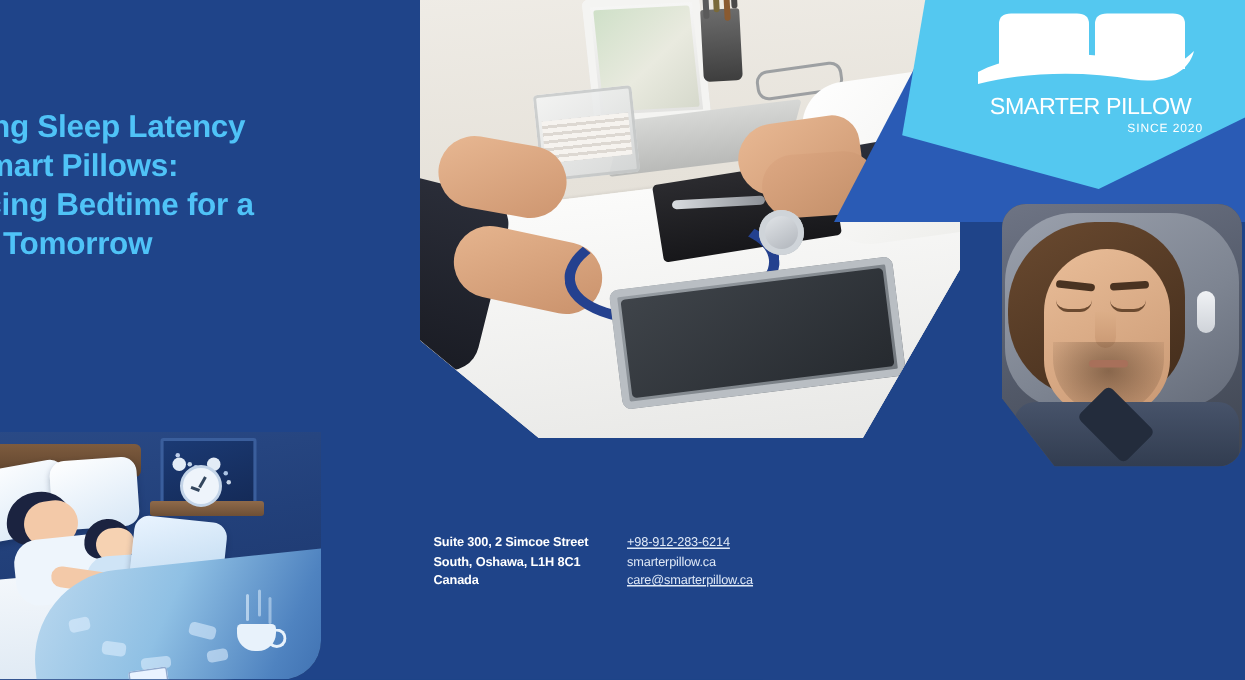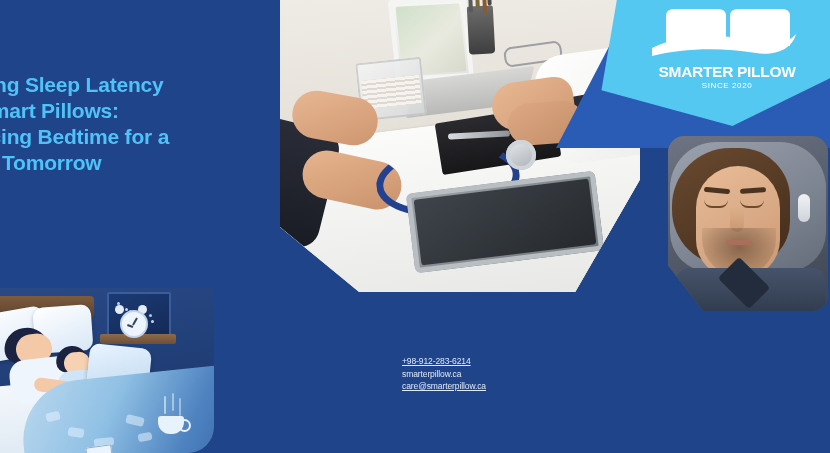--- a/index.html
+++ b/index.html
@@ -325,28 +325,28 @@
     left: 652px; top: 4px;
     width: 150px; height: 62px;
   }
   .logo-word {
     position: absolute;
     left: 652px; top: 63px;
     width: 150px;
     text-align: center;
     color: #ffffff;
     font-size: 15.5px;
-    font-weight: bold;
+    font-weight: normal;
     letter-spacing: -0.3px;
   }
   .logo-since {
     position: absolute;
     left: 652px; top: 81px;
     width: 150px;
-    text-align: center;
+    text-align: right;
     color: #ffffff;
     font-size: 8px;
     letter-spacing: 0.6px;
   }
 
   
   .photo-man {
     position: absolute;
     left: 668px; top: 136px;
     width: 160px; height: 175px;
@@ -428,21 +428,21 @@
     left: 289px; top: 355px;
     color: #ffffff;
     font-size: 8.5px;
     font-weight: bold;
     line-height: 12.5px;
     white-space: pre-line;
     letter-spacing: -0.1px;
   }
   .contact {
     position: absolute;
-    left: 402px; top: 355px;
+    left: 418px; top: 355px;
     font-size: 8.5px;
     line-height: 12.5px;
     letter-spacing: -0.1px;
   }
   .contact a, .contact span {
     display: block;
     color: #dfe9f7;
     text-decoration: none;
   }
   .contact a.ul { text-decoration: underline; }
@@ -543,20 +543,23 @@
     <div class="eye-l"></div>
     <div class="eye-r"></div>
     <div class="nose"></div>
     <div class="beard"></div>
     <div class="mouth"></div>
     <div class="shirt"></div>
     <div class="collar"></div>
     <div class="pillow-btn"></div>
   </div>
 
+  <div class="addr">Suite 300, 2 Simcoe Street
+South, Oshawa, L1H 8C1
+Canada</div>
   <div class="contact">
     <a class="ul" href="#">+98-912-283-6214</a>
     <span>smarterpillow.ca</span>
     <a class="ul" href="#">care@smarterpillow.ca</a>
   </div>
 
 
 </div>
 
 </body></html>

